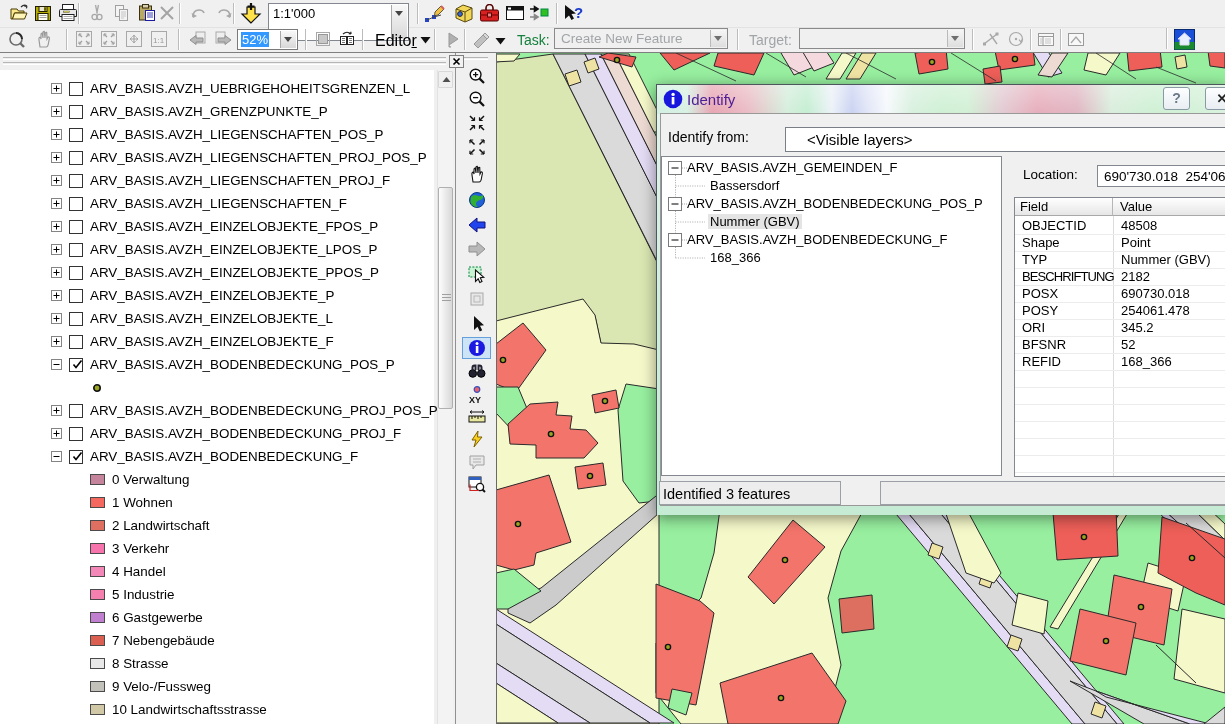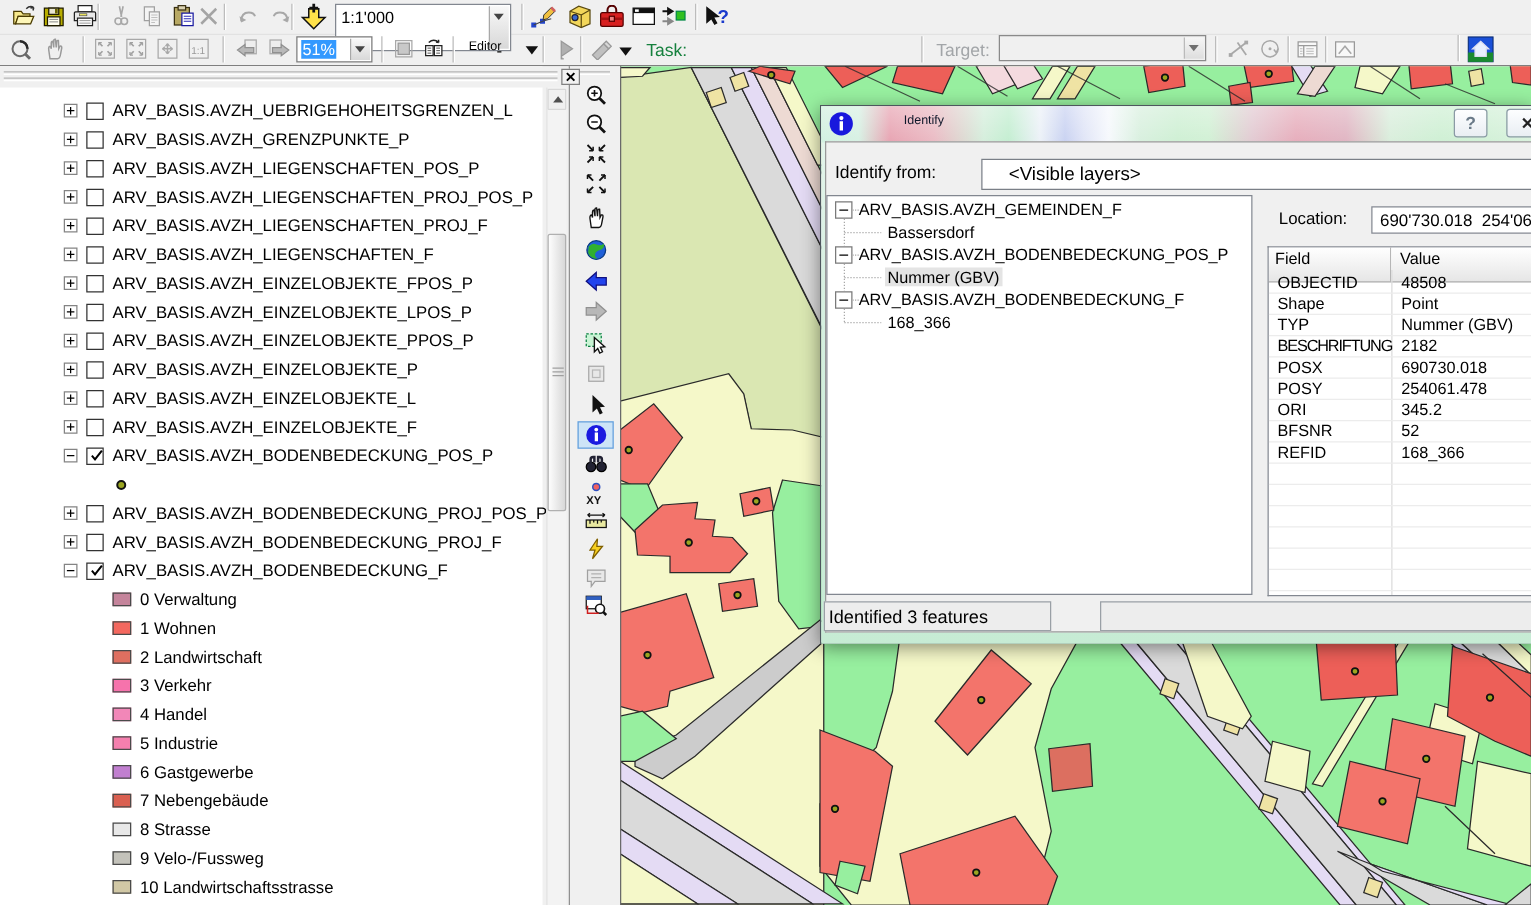--- a/index.html
+++ b/index.html
@@ -25,24 +25,24 @@
 .vic { position:absolute; left:11px; width:20px; height:20px; }
 #vgrip { position:absolute; left:8px; top:4px; width:24px; height:3px; border-top:1px solid #b5b5b5; border-bottom:1px solid #fff; }
 #mapwrap { position:absolute; left:496px; top:53px; width:729px; height:671px; }
 #dlg { position:absolute; left:656px; top:84px; width:570px; height:431px; box-shadow:0 3px 14px rgba(0,0,0,0.45); border:1px solid #4e565e; }
 #dlgframe { position:absolute; left:0; top:0; width:569px; height:430px;
   background:linear-gradient(180deg,#e6f5ed,#d8f0e2 30%,#ccedd9 70%,#c6ebd4); }
 #dlgtitlebar { position:absolute; left:0; top:0; width:569px; height:29px;
   background:linear-gradient(rgba(255,255,255,0.38),rgba(255,255,255,0.10)),
   linear-gradient(90deg,#cdeedd 0px,#d2efe0 30px,#e59aaa 55px,#e8b3bd 90px,#d0ecd8 130px,#bdeccc 150px,#eaf0f7 175px,#c3cdf0 195px,#dde2f6 210px,#f5f8fc 230px,#d4eedb 255px,#c9eecf 285px,#ccefd0 310px,#dfc4cd 345px,#e4a4b4 380px,#ddadbc 420px,#d5ecd8 455px,#c9eecf 495px,#ccefd2 530px,#d5f0d9 569px); }
 #dlgbody { position:absolute; left:3px; top:28px; width:567px; height:393px; background:#f0f0f0; border:1px solid #999999; border-right:none; }
-#dlgtitle { position:absolute; left:30px; top:6px; font-size:10px; color:#0f172a;margin-left:36px; }
+#dlgtitle { position:absolute; left:30px; top:6px; font-size:15px; color:#4c1d95; }
 .lab { position:absolute; font-size:13px; color:#000; white-space:nowrap; }
 .sunken { position:absolute; background:#fff; border:1px solid #828790; }
-.hdrbtn { position:absolute; top:0; height:28px; background:linear-gradient(#ffffff,#e6e6e6); border-right:1px solid #b6b6b6; border-bottom:1px solid #a8a8a8; font-size:13px; color:#000; padding-left:5px; line-height:17px; }
+.hdrbtn { position:absolute; top:0; height:18px; background:linear-gradient(#ffffff,#e6e6e6); border-right:1px solid #b6b6b6; border-bottom:1px solid #a8a8a8; font-size:13px; color:#000; padding-left:5px; line-height:17px; }
 .grow { position:absolute; left:0; height:17px; font-size:13px; line-height:17px; white-space:nowrap; }
 .statbox { position:absolute; background:#ededed; border:1px solid #9aa0a6; font-size:13px; color:#000; }
 .helpbtn { position:absolute; left:506px; top:2px; width:27px; height:23px; border:1px solid #8a9aa5; border-radius:3px; background:linear-gradient(#fdfeff,#e9eef3); color:#6a7a88; font-size:14px; font-weight:bold; text-align:center; line-height:21px; }
 .closebtn { position:absolute; left:548px; top:2px; width:34px; height:23px; border:1px solid #8a9aa5; border-radius:3px; background:linear-gradient(#fdfeff,#e9eef3); color:#222; font-size:13px; font-weight:bold; text-align:center; line-height:21px; }
 .tlbl { position:absolute; font-size:13px; color:#000; white-space:nowrap; }
 </style></head><body>
 <div id="app">
     <div id="tb1"></div>
     <div id="tb2"></div>
     <svg class="ic" style="left:9px;top:3px" width="20" height="20" viewBox="0 0 20 20">
@@ -167,52 +167,56 @@
     <div class="sep" style="left:178px;top:29px"></div>
     <svg class="ic" style="left:187px;top:29px" width="22" height="20" viewBox="0 0 22 20">
       <rect x="9" y="3" width="9" height="11" fill="#eee" stroke="#aaa"></rect>
       <path d="M3 11 L9 6.5 L9 9 L16 9 L16 13 L9 13 L9 15.5 Z" fill="#b8b8b8" stroke="#909090"></path>
     </svg>
     <svg class="ic" style="left:212px;top:29px" width="22" height="20" viewBox="0 0 22 20">
       <rect x="4" y="3" width="9" height="11" fill="#eee" stroke="#aaa"></rect>
       <path d="M19 11 L13 6.5 L13 9 L6 9 L6 13 L13 13 L13 15.5 Z" fill="#b8b8b8" stroke="#909090"></path>
     </svg>
     <div class="combo" style="left:237px;top:29px;width:61px;height:21px;border-color:#7a7a7a">
-      <span style="position:absolute;left:3px;top:2px;background:#3399ff;color:#fff;padding:0 1px">51%</span>
+      <span style="position:absolute;left:3px;top:2px;background:#3399ff;color:#fff;padding:0 1px">52%</span>
       <span class="cbtn"></span>
     </div>
     <div class="sep" style="left:305px;top:29px"></div>
     <svg class="ic" style="left:313px;top:29px" width="20" height="20" viewBox="0 0 20 20">
       <rect x="3.5" y="3.5" width="13" height="13" fill="none" stroke="#a8a8a8"></rect>
       <rect x="5.5" y="5.5" width="9" height="9" fill="#c8c8c8" stroke="#989898"></rect>
     </svg>
     <div class="sep" style="left:362px;top:29px"></div>
     <svg class="ic" style="left:337px;top:29px" width="20" height="20" viewBox="0 0 20 20">
       <rect x="3.5" y="7.5" width="6" height="8" fill="#fff" stroke="#222"></rect>
       <rect x="10.5" y="7.5" width="6" height="8" fill="#fff" stroke="#222"></rect>
       <path d="M5 9.5 h3 M5 11.5 h3 M5 13.5 h3 M12 9.5 h3 M12 11.5 h3 M12 13.5 h3" stroke="#555" stroke-width="0.8"></path>
       <path d="M6 5 Q10 1.5 14 5 M14 5 l-2.2-0.4 M14 5 l-0.2-2.2" stroke="#222" stroke-width="1.2" fill="none"></path>
     </svg>
-    <span class="tlbl" style="left:375px;top:32px;font-size:10px">Edito<span style="text-decoration:underline">r</span></span>
+    <span class="tlbl" style="left:375px;top:32px;font-size:16px">Edito<span style="text-decoration:underline">r</span></span>
     <svg class="ic" style="left:420px;top:36px" width="11" height="8" viewBox="0 0 11 8">
       <path d="M0.5 1 L10.5 1 L5.5 7.5 Z" fill="#111"></path>
     </svg>
     <div class="sep" style="left:434px;top:29px"></div>
     <svg class="ic" style="left:444px;top:30px" width="20" height="18" viewBox="0 0 20 18">
       <path d="M5 3 L14 9 L5 15 Z M5 15 v2 h2" fill="#b0b0b0" stroke="#999"></path>
     </svg>
     <div class="sep" style="left:464px;top:29px"></div>
     <svg class="ic" style="left:470px;top:30px" width="22" height="18" viewBox="0 0 22 18">
       <path d="M4 14 L13 5 L17 9 L8 18 Z" fill="#c0c0c0" stroke="#999"></path>
       <path d="M13 5 L15 3 L19 7 L17 9 Z" fill="#d8d8d8" stroke="#999"></path>
     </svg>
     <svg class="ic" style="left:495px;top:37px" width="11" height="8" viewBox="0 0 11 8">
       <path d="M0.5 1 L10.5 1 L5.5 7.5 Z" fill="#111"></path>
     </svg>
     <span class="tlbl" style="left:517px;top:32px;color:#15803d;font-size:14px">Task:</span>
+    <div class="combo" style="left:554px;top:28px;width:174px;height:21px;border-color:#8a8a8a;background:#f0f0f0">
+      <span style="position:absolute;left:6px;top:2px;color:#a2a5a8;font-size:13.5px">Create New Feature</span>
+      <span class="cbtn" style="opacity:0.75"></span>
+    </div>
     <div class="sep" style="left:737px;top:29px"></div>
     <span class="tlbl" style="left:749px;top:32px;color:#a2a5a8;font-size:14px">Target:</span>
     <div class="combo" style="left:799px;top:28px;width:166px;height:21px;border-color:#8a8a8a;background:#f0f0f0">
       <span class="cbtn" style="opacity:0.75"></span>
     </div>
     <div class="sep" style="left:972px;top:29px"></div>
     <svg class="ic" style="left:981px;top:30px" width="20" height="18" viewBox="0 0 20 18">
       <path d="M3 14 L16 4" stroke="#a8a8a8" stroke-width="1.4"></path>
       <path d="M9 4 L16 14" stroke="#a8a8a8" stroke-width="1.4"></path>
       <rect x="2" y="12.5" width="3" height="3" fill="#a8a8a8"></rect>

